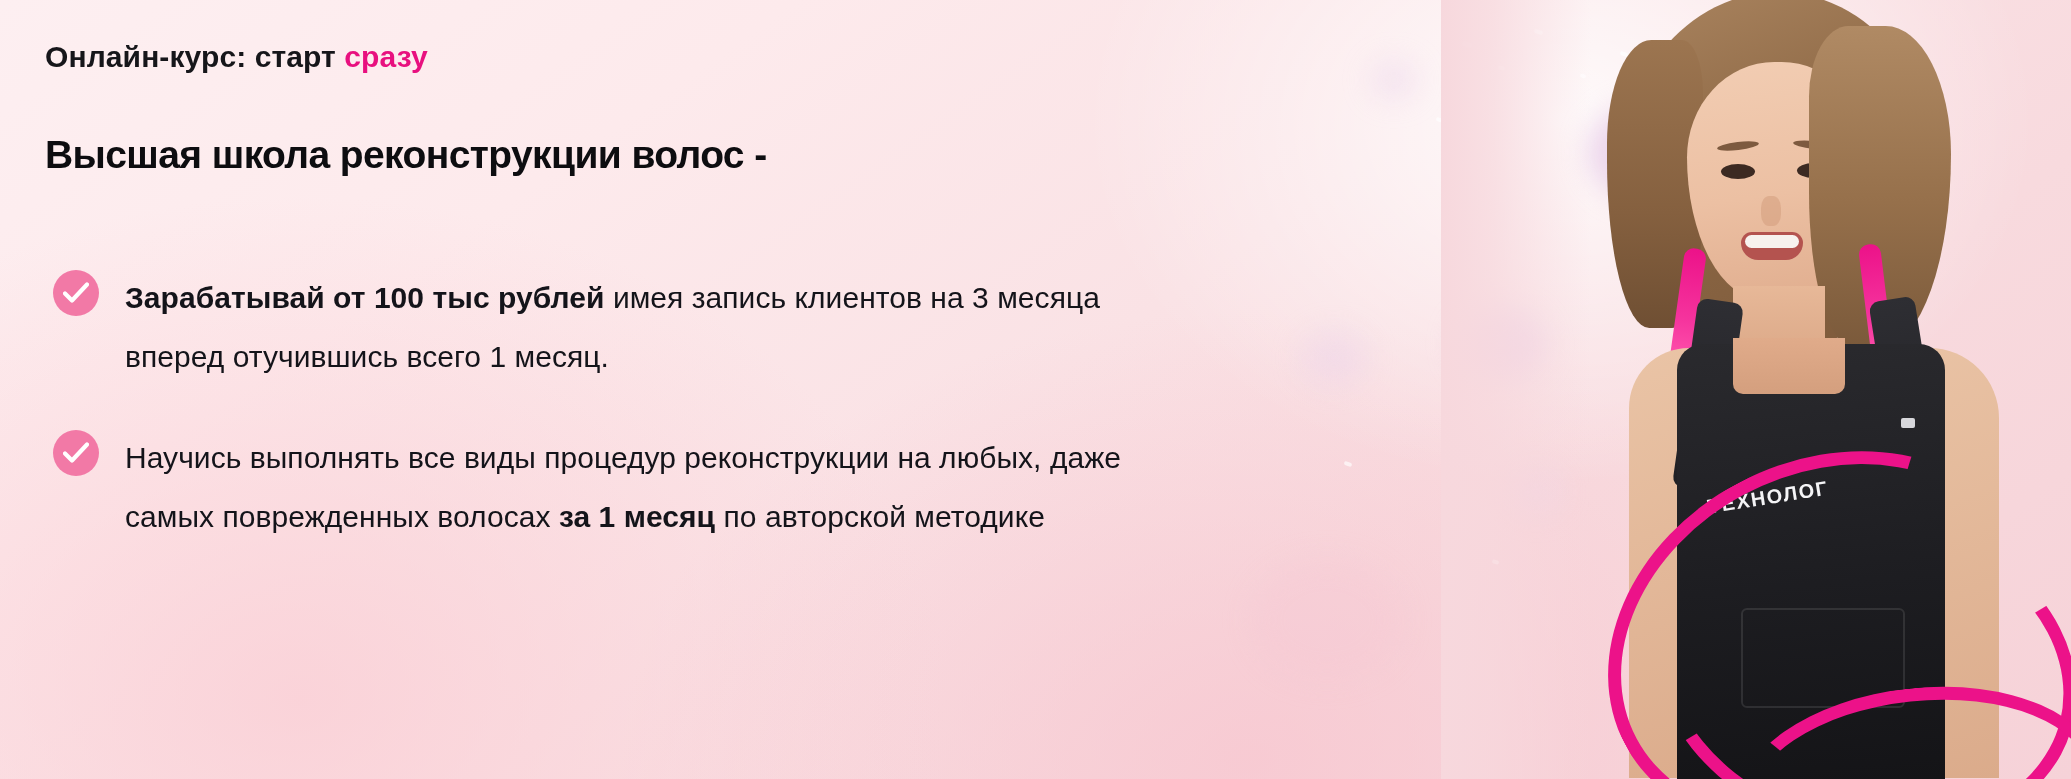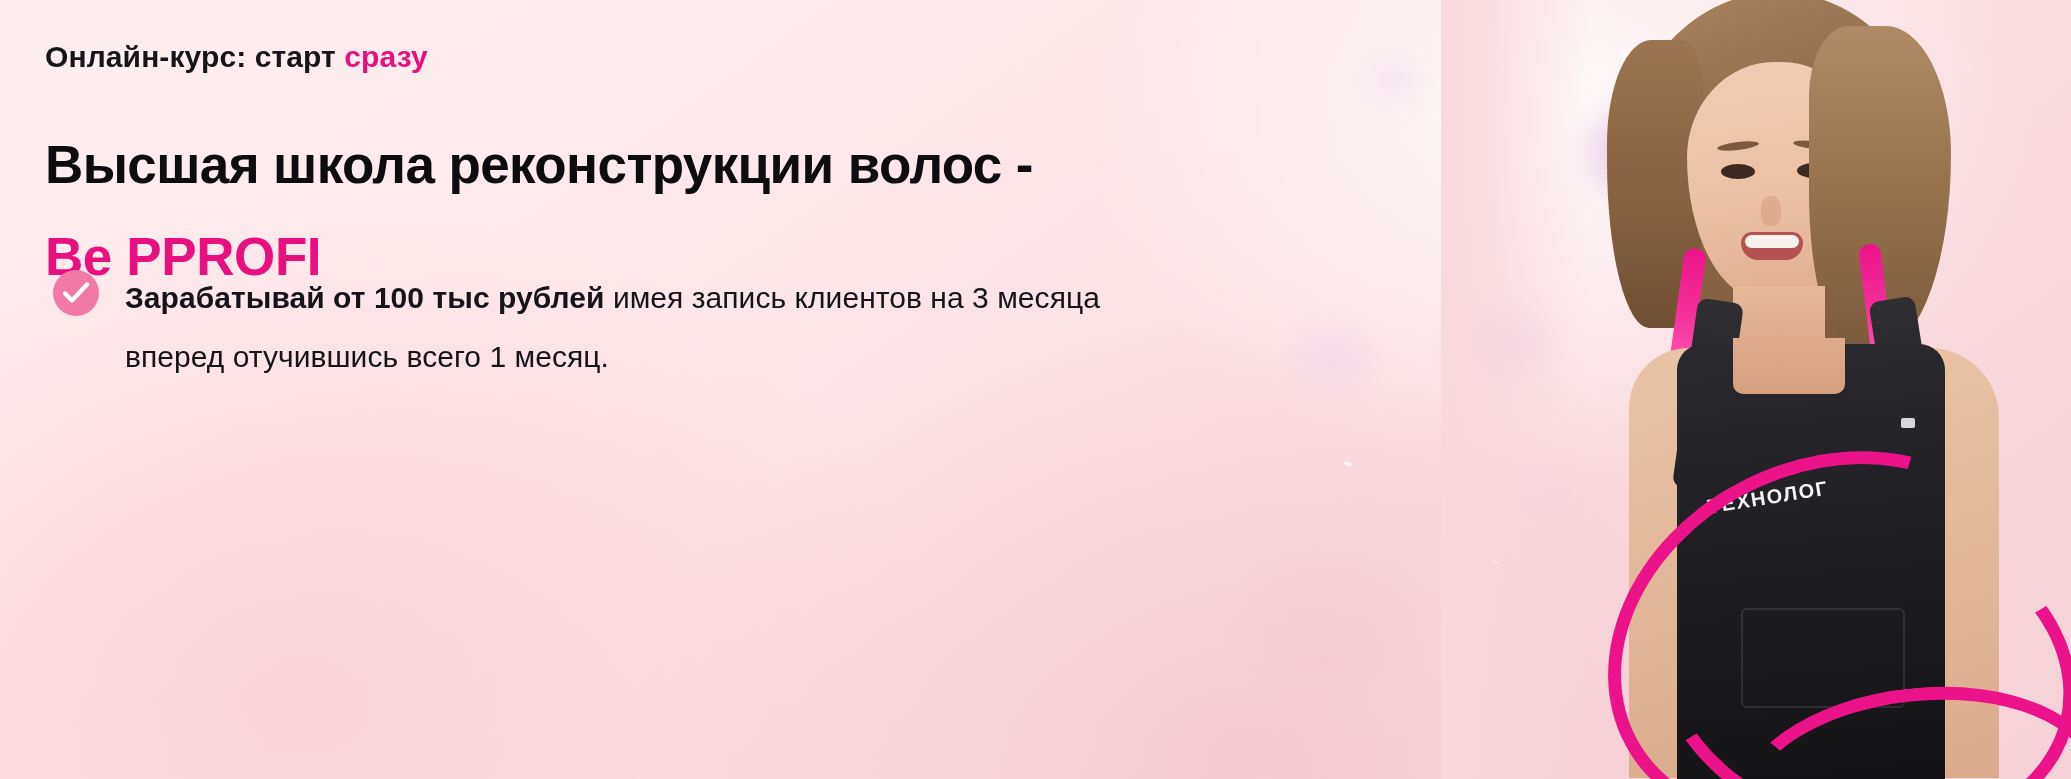--- a/index.html
+++ b/index.html
@@ -68,21 +68,21 @@
     letter-spacing: 0.1px;
     white-space: nowrap;
   }
   #eyebrow .accent { color: #e8107f; }
 
   #headline {
     position: absolute;
     left: 0;
     top: 92px;
     width: 1400px;
-    font-size: 53px;
+    font-size: 39px;
     line-height: 74px;
     font-weight: bold;
     color: #0d0d10;
     letter-spacing: -0.6px;
     white-space: nowrap;
   }
   #headline .brand {
     display: block;
     color: #e8107f;
     margin-top: 18px;
@@ -296,34 +296,41 @@
   <div class="speck" style="left:1492px;top:560px;width:7px;height:4px;"></div>
 
   <div id="copy">
 
     <div id="eyebrow">
       <span>Онлайн-курс: старт </span><span class="accent">сразу</span>
     </div>
 
     <h1 id="headline">
       <span>Высшая школа реконструкции волос -</span>
-      <span class="brand">Be PPROFI</span>
     </h1>
 
     <div id="bullets">
 
       <div class="bullet">
         <span class="check-badge">
           <svg width="26" height="24" viewBox="0 0 26 24" aria-hidden="true">
             <path d="M2 12.5 L9 19.5 L24 3.5" fill="none" stroke="#ffffff" stroke-width="4.2" stroke-linecap="round" stroke-linejoin="round"></path>
           </svg>
         </span>
         <div class="bullet-text"><b>Зарабатывай от 100 тыс рублей</b><span> имея запись клиентов на 3 месяца вперед отучившись всего 1 месяц.</span></div>
       </div>
 
+      <div class="bullet">
+        <span class="check-badge">
+          <svg width="26" height="24" viewBox="0 0 26 24" aria-hidden="true">
+            <path d="M2 12.5 L9 19.5 L24 3.5" fill="none" stroke="#ffffff" stroke-width="4.2" stroke-linecap="round" stroke-linejoin="round"></path>
+          </svg>
+        </span>
+        <div class="bullet-text"><span>Научись выполнять все виды процедур реконструкции на любых, даже самых поврежденных волосах </span><b>за 1 месяц</b><span> по авторской методике</span></div>
+      </div>
 
     </div>
   </div>
 
   <div id="photo">
     <div class="hair-back"></div>
     <div class="hair-left"></div>
     <div class="face"></div>
     <div class="brow l"></div>
     <div class="brow r"></div>

